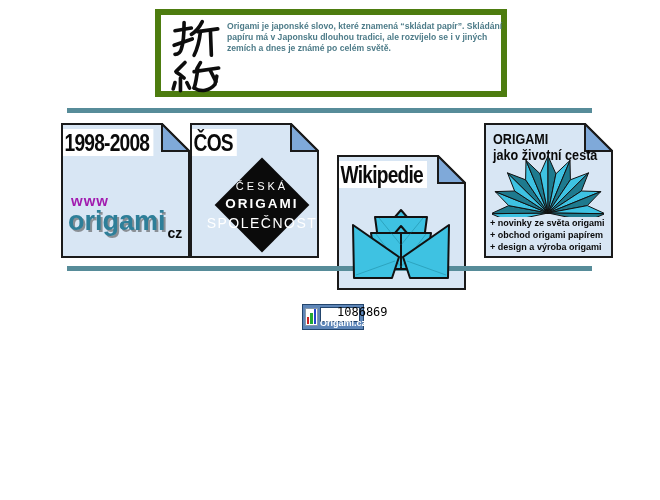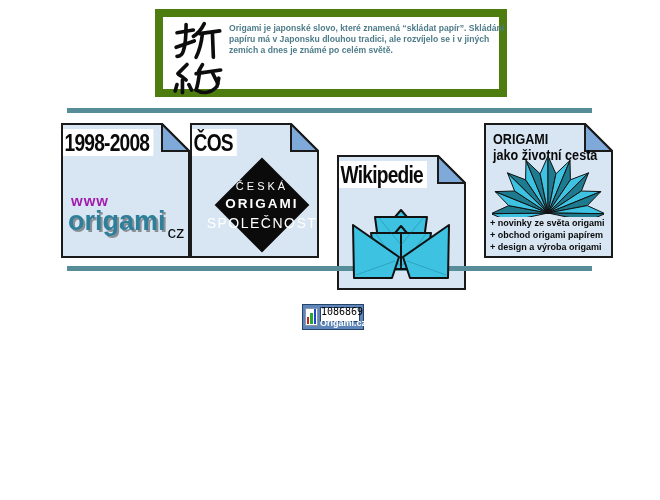--- a/index.html
+++ b/index.html
@@ -1,21 +1,21 @@
 <!DOCTYPE html>
 <html><head>
 <meta charset="utf-8">
 <style>
   html,body{margin:0;padding:0;background:#fff;}
   .page{position:relative;width:660px;height:500px;background:#fff;overflow:hidden;
         font-family:"Liberation Sans",sans-serif;}
 
   
   .intro{position:absolute;left:155px;top:9px;width:352px;height:88px;
-         border:8px solid #4d7c0f;background:#fff;box-sizing:border-box;}
+         border:6px solid #4d7c0f;background:#fff;box-sizing:border-box;}
   .kanji{position:absolute;left:6px;top:3px;width:56px;height:80px;}
   .sr{position:absolute;width:1px;height:1px;overflow:hidden;clip:rect(0 0 0 0);white-space:nowrap;}
   .intro-text{position:absolute;left:66px;top:6px;width:282px;color:#4e7c89;
               font-size:8.6px;font-weight:bold;line-height:11px;}
   .intro-text p{margin:0 0 9px 0;}
 
   
   .bar{position:absolute;left:67px;width:525px;height:5px;background:#578c99;}
   .bar-top{top:108px;}
   .bar-bottom{top:266px;}
@@ -27,21 +27,21 @@
   .cardbg{position:absolute;left:0;top:0;}
   .strip{position:absolute;left:2px;top:6px;background:#fff;color:#0a0a0a;
          font-weight:bold;font-size:24px;line-height:27px;padding:0 5px 0 2px;
          letter-spacing:-1px;transform:scaleX(.8);transform-origin:left;white-space:nowrap;z-index:5;}
 
   
   .logo{position:absolute;left:7px;top:70px;width:118px;line-height:1;z-index:3;}
   .www{display:block;font-weight:bold;font-size:15px;letter-spacing:1px;margin-left:3px;color:#a21caf;}
   .orig{font-weight:bold;font-size:27px;letter-spacing:0;color:#2e7f99;
         text-shadow:2px 2px 0 rgba(85,85,85,.6);}
-  .cz{font-weight:normal;font-size:17px;position:relative;top:8px;left:2px;color:#0a0a0a;}
+  .cz{font-weight:bold;font-size:14px;position:relative;top:8px;left:2px;color:#0a0a0a;}
 
   
   .diamond{position:absolute;left:72px;top:82px;width:67px;height:67px;background:#0b0b0b;
            transform:translate(-50%,-50%) rotate(45deg);z-index:2;}
   .diamond-text{position:absolute;left:72px;top:82px;transform:translate(-50%,-50%);
                 z-index:3;text-align:center;color:#fff;white-space:nowrap;}
   .dl1{font-size:11px;letter-spacing:3px;margin-bottom:4px;}
   .dl2{font-size:13.5px;font-weight:bold;letter-spacing:2px;margin-bottom:4px;}
   .dl3{font-size:14px;letter-spacing:1.5px;}
 
@@ -59,21 +59,21 @@
   .toplist{position:absolute;left:302px;top:304px;width:60px;height:24px;background:#5e86b8;
            border:1px solid #23456d;display:block;cursor:pointer;text-decoration:none;}
   .tl-chart{position:absolute;left:2px;top:3px;width:13px;height:18px;background:#fff;
             border:1px solid #8899aa;box-sizing:border-box;display:flex;align-items:flex-end;gap:1px;padding:1px;}
   .tl-bar{display:block;width:3px;}
   .tl-r{height:7px;background:#cc2222;}
   .tl-g{height:11px;background:#22aa33;}
   .tl-b{height:15px;background:#2244cc;}
   .tl-count{position:absolute;left:17px;top:2px;width:40px;height:15px;background:#fff;
             border:1px solid #23456d;box-sizing:border-box;color:#000;text-align:right;
-            font-family:"DejaVu Sans Mono",monospace;font-size:10px;line-height:8px;padding-right:1px;}
+            font-family:"DejaVu Sans Mono",monospace;font-size:12px;line-height:8px;padding-right:1px;padding-left:16px;}
   .tl-label{position:absolute;left:17px;top:13px;color:#fff;font-weight:bold;font-size:9px;letter-spacing:0;}
 </style>
 </head>
 <body>
 
 <div class="page">
 
   <div class="intro">
     <div class="kanji">
       <svg width="56" height="80" viewBox="0 0 56 88" fill="none" stroke="#0d0d0d" stroke-width="4" stroke-linecap="round" stroke-linejoin="round">

